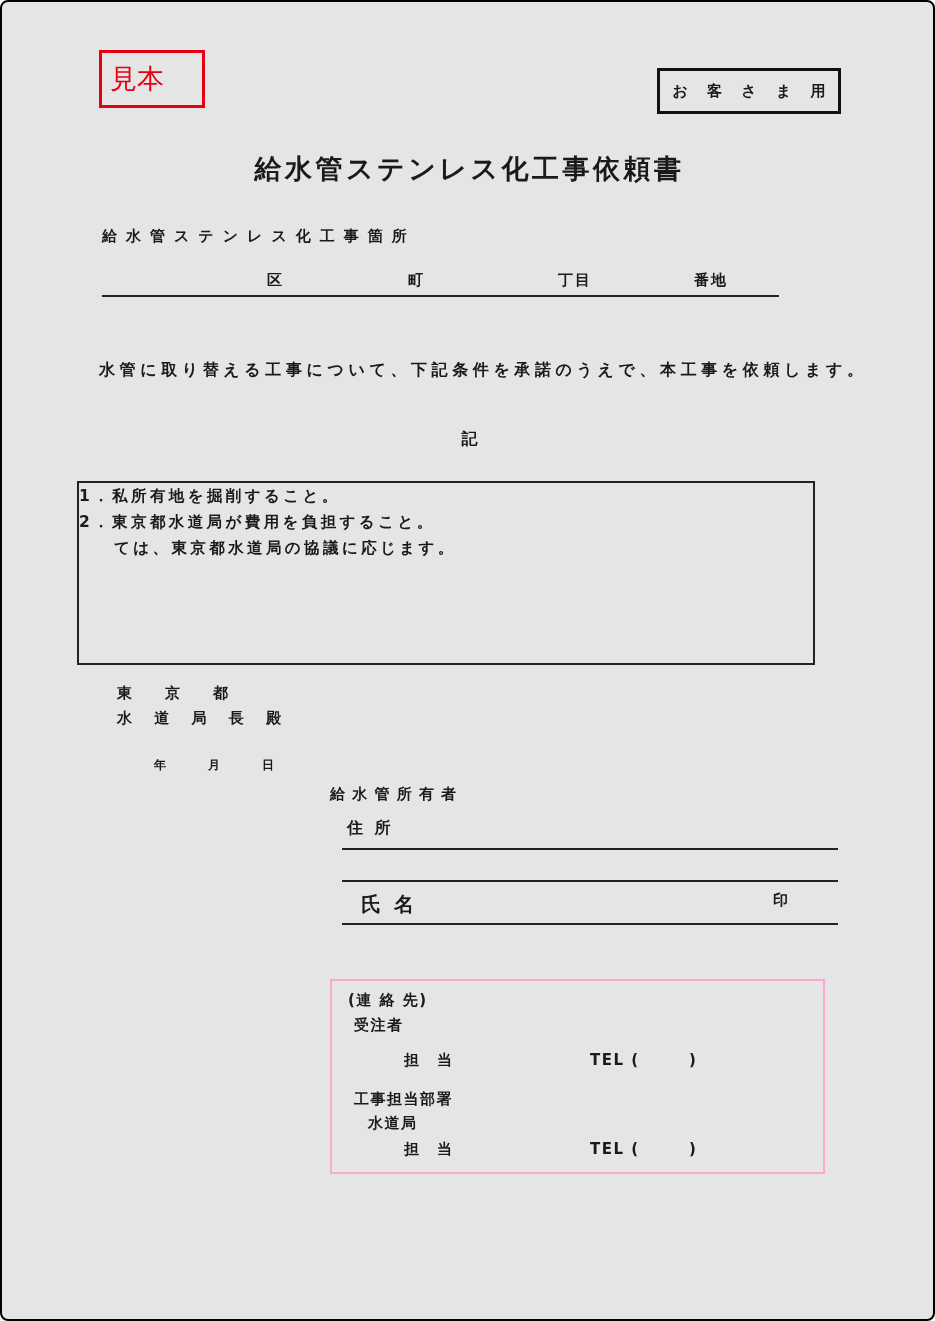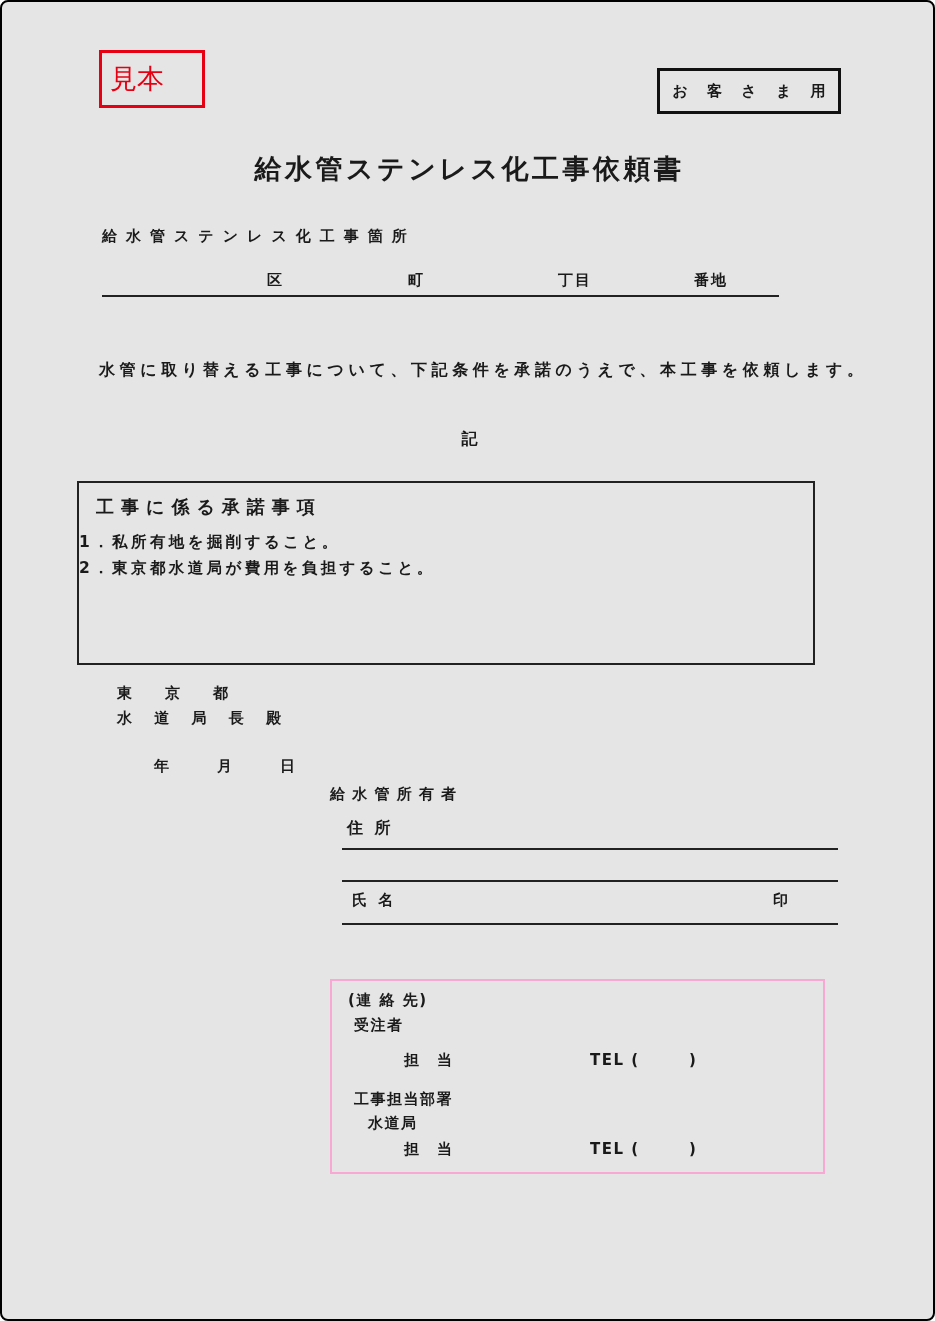--- a/index.html
+++ b/index.html
@@ -42,27 +42,27 @@
 
   .consent-box { left: 75px; top: 479px; width: 738px; height: 184px;
                  border: 2px solid #222; position: absolute; box-sizing: border-box; }
   .consent-heading { margin: 12px 0 10px 17px; font-size: 18px; letter-spacing: 7px; }
   .consent-item { font-size: 15.5px; letter-spacing: 3.4px;
                   line-height: 26px; white-space: nowrap; }
   .consent-item.cont { padding-left: 35px; }
 
   .addr1 { left: 115px; top: 682px; font-size: 15px; letter-spacing: 9px; }
   .addr2 { left: 115px; top: 707px; font-size: 15px; letter-spacing: 8.5px; }
-  .date-line { left: 152px; top: 755px; font-size: 15px; letter-spacing: 6px; }
+  .date-line { left: 152px; top: 755px; font-size: 12px; letter-spacing: 6px; }
 
   .owner-label { left: 328px; top: 783px; font-size: 15px; letter-spacing: 1px; }
   .addr-label { left: 345px; top: 816px; font-size: 16px; letter-spacing: 3px; }
   .rule { left: 340px; width: 496px; height: 0; border-top: 2.5px solid #222; position: absolute; }
   .rule.r1 { top: 846px; } .rule.r2 { top: 878px; } .rule.r3 { top: 921px; }
-  .name-label { left: 350px; top: 889px; font-size: 15px; letter-spacing: 3px; text-align: center; }
+  .name-label { left: 359px; top: 889px; font-size: 20px; letter-spacing: 3px; text-align: center; }
   .seal-label { left: 771px; top: 889px; font-size: 15px; }
 
   .contact-box { left: 328px; top: 977px; width: 495px; height: 195px;
                  border: 2px solid #f9a8d4; position: absolute; box-sizing: border-box; }
   .contact-box .abs { font-size: 15px; letter-spacing: 1.5px; }
   .c-head { left: 16px; top: 10px; }
   .c-orderer { left: 22px; top: 35px; }
   .c-staff1 { left: 72px; top: 70px; }
   .c-tel1 { left: 258px; top: 70px; }
   .c-dept { left: 22px; top: 109px; }
@@ -91,23 +91,23 @@
   <span class="abs fld" style="left:406px;">町</span>
   <span class="abs fld" style="left:556px;">丁目</span>
   <span class="abs fld" style="left:660px;margin-left:32px;">番地</span>
   <div class="loc-line"></div>
 
   <div class="para" style="top:358px;">水管に取り替える工事について、下記条件を承諾のうえで、本工事を依頼します。</div>
 
   <div class="record-marker">記</div>
 
   <div class="consent-box">
-    <div class="consent-heading">工事に係る承諾事項</div>
     <div class="consent-item">1．私所有地を掘削すること。</div>
     <div class="consent-item">2．東京都水道局が費用を負担すること。</div>
+    <div class="consent-item cont">ては、東京都水道局の協議に応じます。</div>
   </div>
 
   <div class="abs addr1">東　京　都</div>
   <div class="abs addr2">水 道 局 長 殿</div>
 
   <div class="abs date-line">年　　月　　日</div>
 
   <div class="abs owner-label">給 水 管 所 有 者</div>
   <div class="abs addr-label">住 所</div>
   <div class="rule r1"></div>

